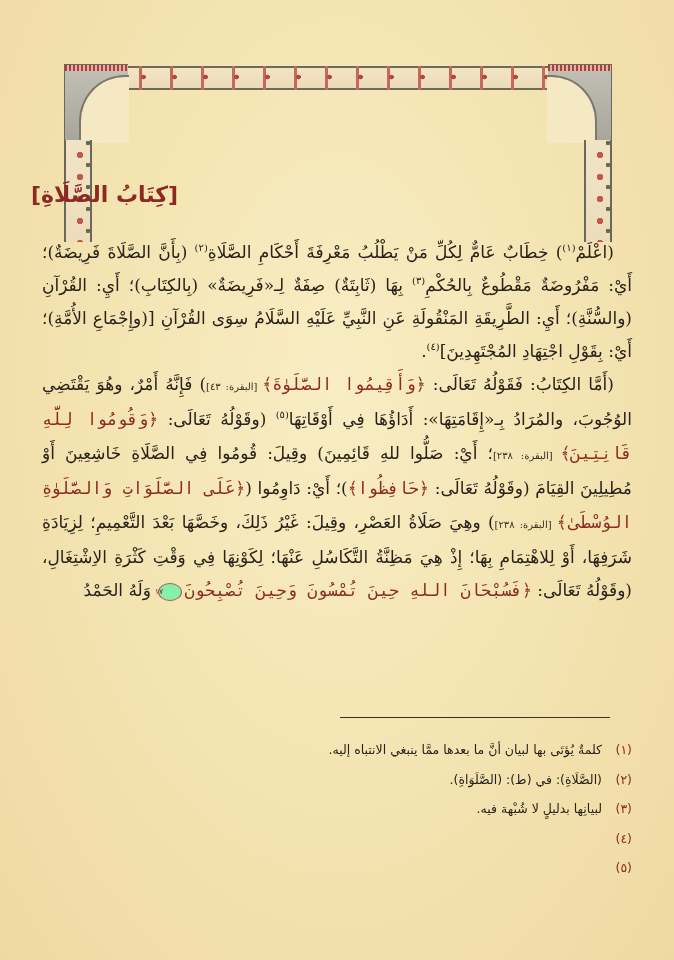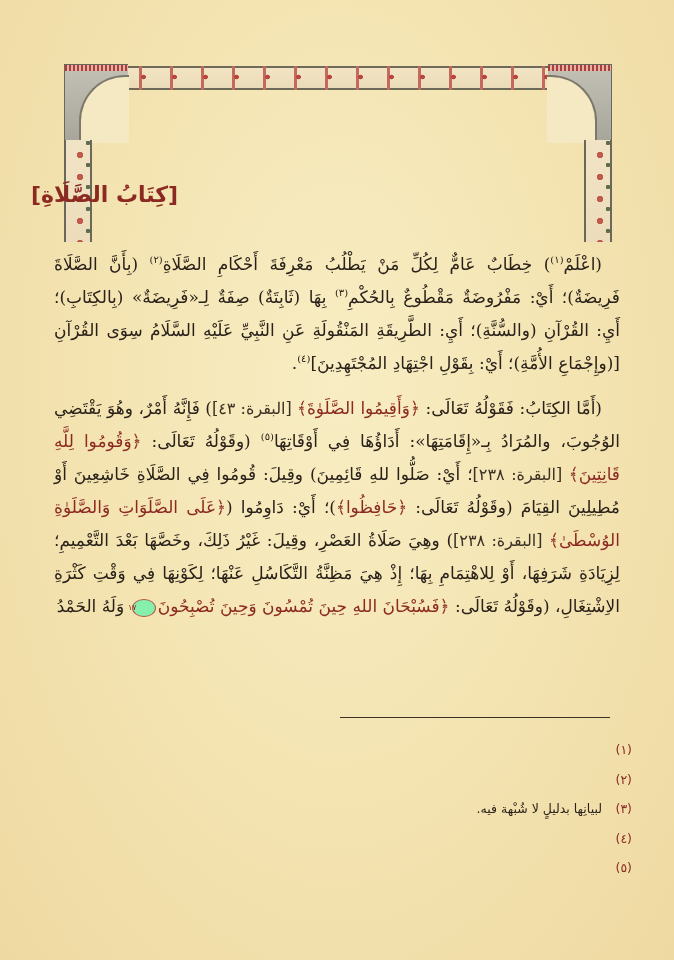--- a/index.html
+++ b/index.html
@@ -63,23 +63,23 @@
       font-family: "DejaVu Sans", sans-serif;
       font-size: 22px; font-weight: bold; color: #8c2a22; margin-left: 31px;
     }
 
     
     .body-text {
       position: absolute; left: 42px; right: 42px; top: 236px;
       direction: rtl; text-align: justify; text-align-last: right;
       font-size: 17px; line-height: 33px;
     }
-    .body-text p { margin: 12px; text-indent: 18px; }
-    .quran { color: #8c2a22; }
-    .ref { font-size: 16px; color: #3a3024; }
+    .body-text p { margin: 0; text-indent: 18px; }
+    .quran { color: #8c2a22; font-family: Liberation Mono, monospace; }
+    .ref { font-size: 10px; color: #3a3024; }
     .fn { font-size: 10px; vertical-align: super; line-height: 0; }
     .ayah {
       display: inline-block; width: 22px; height: 16px; line-height: 16px;
       border: 1.5px solid #b35548; border-radius: 50%;
       font-size: 8px; text-align: center; color: #8c2a22;
       vertical-align: middle; margin: 0 2px;
       background: #86efac;
     }
 
     
@@ -121,23 +121,25 @@
     </p>
     <p>
       <span>(أَمَّا الكِتَابُ: فَقَوْلُهُ تَعَالَى: </span><span class="quran">﴿وَأَقِيمُوا الصَّلَوٰةَ﴾</span><span class="ref"> [البقرة: ٤٣]</span><span>) فَإِنَّهُ أَمْرٌ، وهُوَ يَقْتَضِي الوُجُوبَ، والمُرَادُ بِـ«إِقَامَتِهَا»: أَدَاؤُهَا فِي أَوْقَاتِهَا</span><span class="fn">(٥)</span><span> (وقَوْلُهُ تَعَالَى: </span><span class="quran">﴿وَقُومُوا لِلَّهِ قَانِتِينَ﴾</span><span class="ref"> [البقرة: ٢٣٨]</span><span>؛ أَيْ: صَلُّوا للهِ قَائِمِينَ) وقِيلَ: قُومُوا فِي الصَّلَاةِ خَاشِعِينَ أَوْ مُطِيلِينَ القِيَامَ (وقَوْلُهُ تَعَالَى: </span><span class="quran">﴿حَافِظُوا﴾</span><span>)؛ أَيْ: دَاوِمُوا (</span><span class="quran">﴿عَلَى الصَّلَوَاتِ وَالصَّلَوٰةِ الوُسْطَىٰ﴾</span><span class="ref"> [البقرة: ٢٣٨]</span><span>) وهِيَ صَلَاةُ العَصْرِ، وقِيلَ: غَيْرُ ذَلِكَ، وخَصَّهَا بَعْدَ التَّعْمِيمِ؛ لِزِيَادَةِ شَرَفِهَا، أَوْ لِلاهْتِمَامِ بِهَا؛ إِذْ هِيَ مَظِنَّةُ التَّكَاسُلِ عَنْهَا؛ لِكَوْنِهَا فِي وَقْتِ كَثْرَةِ الاِشْتِغَالِ، (وقَوْلُهُ تَعَالَى: </span><span class="quran">﴿فَسُبْحَانَ اللهِ حِينَ تُمْسُونَ وَحِينَ تُصْبِحُونَ</span><span class="ayah">١٧</span><span> وَلَهُ الحَمْدُ</span>
     </p>
   </div>
 
   <div class="fn-rule"></div>
   <div class="footnotes">
     <div class="footnote">
         <span class="num">(١)</span>
+        <span>كلمةٌ يُؤتَى بها لبيان أنَّ ما بعدها ممَّا ينبغي الانتباه إليه.</span>
       </div>
     <div class="footnote">
         <span class="num">(٢)</span>
+        <span>(الصَّلَاةِ): في (ط): (الصَّلَوَاةِ).</span>
       </div>
     <div class="footnote">
         <span class="num">(٣)</span>
         <span>لبيانِها بدليلٍ لا شُبْهة فيه.</span>
       </div>
     <div class="footnote">
         <span class="num">(٤)</span>
       </div>
     <div class="footnote">
         <span class="num">(٥)</span>

